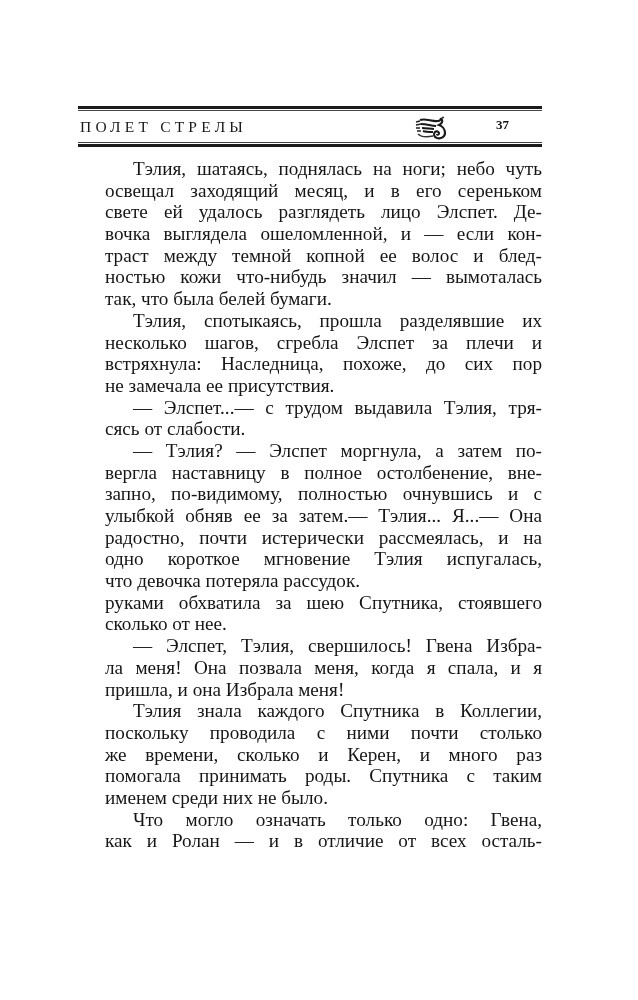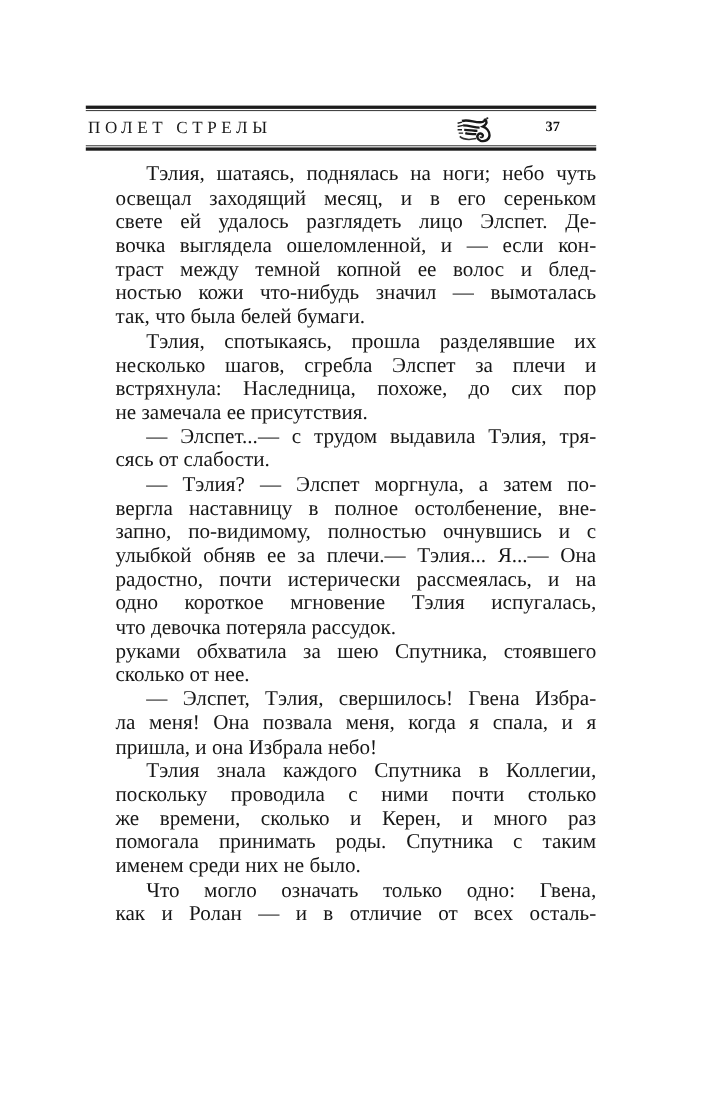--- a/index.html
+++ b/index.html
@@ -11,21 +11,21 @@
     width: 638px;
     height: 1000px;
     position: relative;
     overflow: hidden;
     font-family: "Liberation Serif", "DejaVu Serif", serif;
     color: #161616;
   }
   .page {
     position: absolute;
     left: 78px;
-    top: 96px;
+    top: 106px;
     width: 464px;
   }
   .rule {
     position: relative;
     width: 464px;
     height: 6px;
   }
   .rule .thick {
     position: absolute;
     left: 0; right: 0;
@@ -147,35 +147,35 @@
 
     <div class="para">
       <span class="line indent">— Элспет...— с трудом выдавила Тэлия, тря-</span>
       <span class="line last">сясь от слабости.</span>
     </div>
 
     <div class="para">
       <span class="line indent">— Тэлия? — Элспет моргнула, а затем по-</span>
       <span class="line">вергла наставницу в полное остолбенение, вне-</span>
       <span class="line">запно, по-видимому, полностью очнувшись и с</span>
-      <span class="line">улыбкой обняв ее за плечи.— Тэлия... Я...— Она</span>
+      <span class="line">улыбкой обняв ее за затем.— Тэлия... Я...— Она</span>
       <span class="line">радостно, почти истерически рассмеялась, и на</span>
       <span class="line">одно короткое мгновение Тэлия испугалась,</span>
       <span class="line last">что девочка потеряла рассудок.</span>
     </div>
 
     <div class="para">
       <span class="line">руками обхватила за шею Спутника, стоявшего</span>
       <span class="line last">сколько от нее.</span>
     </div>
 
     <div class="para">
       <span class="line indent">— Элспет, Тэлия, свершилось! Гвена Избра-</span>
       <span class="line">ла меня! Она позвала меня, когда я спала, и я</span>
-      <span class="line last">пришла, и она Избрала небо!</span>
+      <span class="line last">пришла, и она Избрала меня!</span>
     </div>
 
 
     <div class="para">
       <span class="line indent">Тэлия знала каждого Спутника в Коллегии,</span>
       <span class="line">поскольку проводила с ними почти столько</span>
       <span class="line">же времени, сколько и Керен, и много раз</span>
       <span class="line">помогала принимать роды. Спутника с таким</span>
       <span class="line last">именем среди них не было.</span>
     </div>

